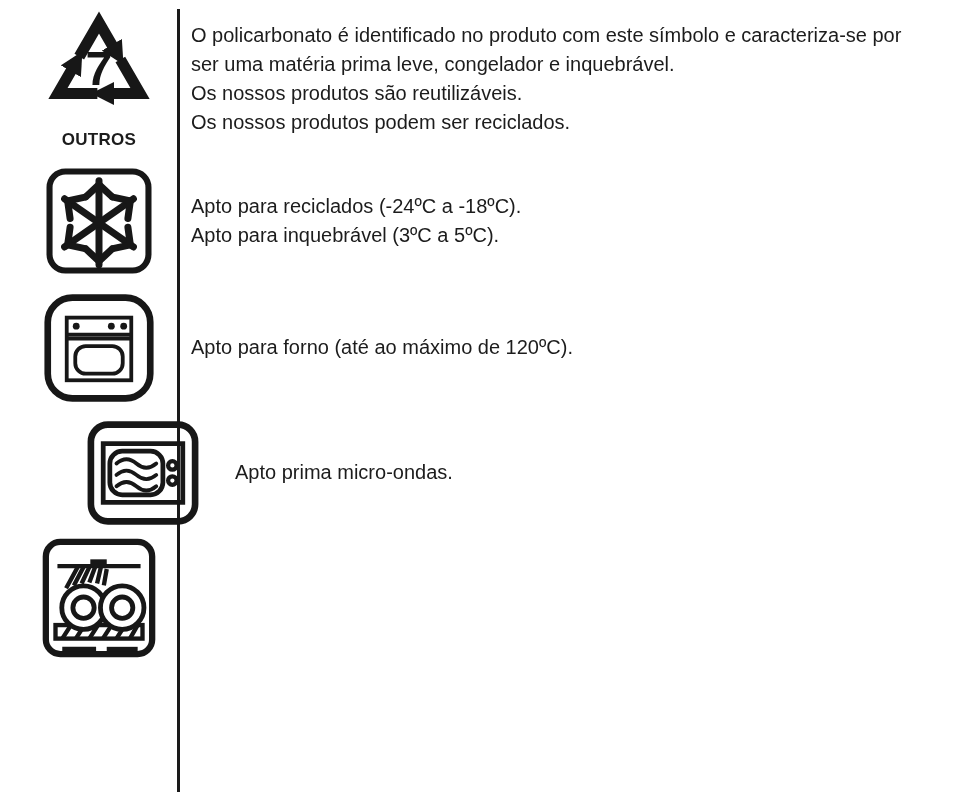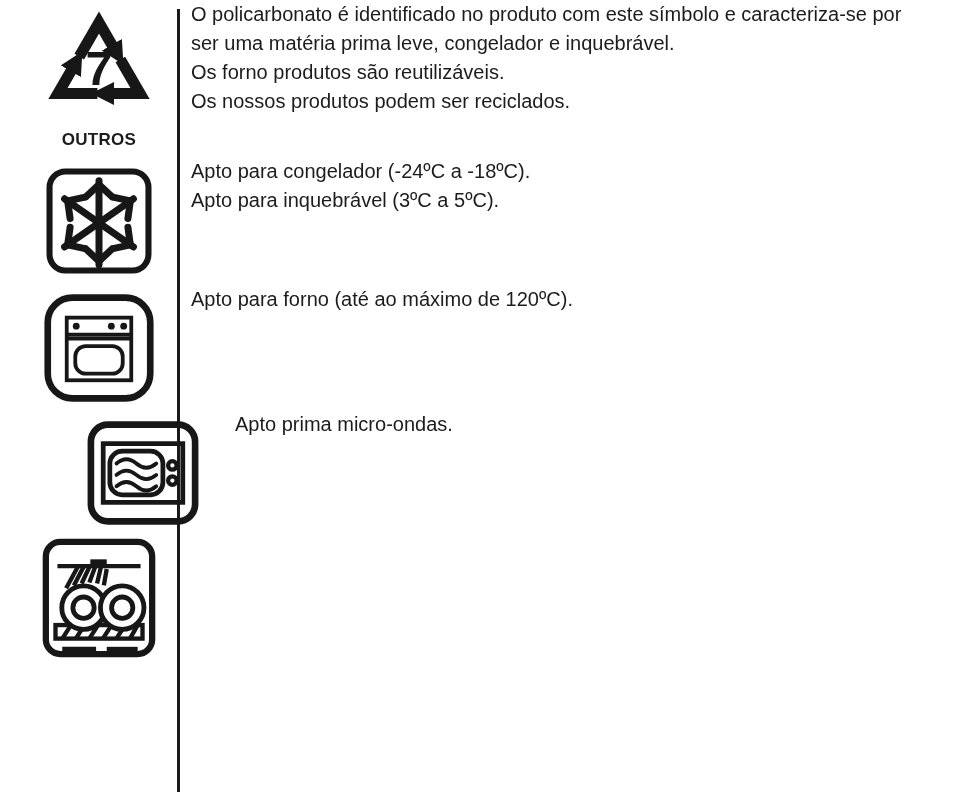--- a/index.html
+++ b/index.html
@@ -14,21 +14,21 @@
   .row:nth-child(2){height:128px;}
   .row:nth-child(3){height:125px;}
   .row:nth-child(4){height:125px;padding-left:44px;}
   .row:nth-child(5){height:125px;}
   .row:nth-child(6){height:140px;}
   .icon-cell{
     flex:0 0 178px;box-sizing:border-box;padding-left:20px;
     display:flex;flex-direction:column;align-items:center;justify-content:center;
   }
   .text-cell{
-    flex:1;display:flex;flex-direction:column;
+    flex:1;display:flex;flex-direction:column;justify-content:center;
     padding-left:13px;box-sizing:border-box;
   }
   .line{font-size:20px;line-height:29px;white-space:nowrap;}
   .caption{font-weight:bold;font-size:17px;letter-spacing:0.3px;margin-top:6px;}
   svg{display:block;}
   .ico{stroke:#171717;fill:none;}
 </style>
 </head>
 <body>
 
@@ -49,21 +49,21 @@
           <use href="#rar" transform="rotate(120 60 64)"></use>
           <use href="#rar" transform="rotate(240 60 64)"></use>
         </g>
         <text x="60" y="80" font-size="50" font-weight="bold" text-anchor="middle" fill="#171717" stroke="none" font-family="'Liberation Sans',sans-serif">7</text>
       </svg>
       <div class="caption">OUTROS</div>
     </div>
     <div class="text-cell">
       <div class="line">O policarbonato é identificado no produto com este símbolo e caracteriza-se por</div>
       <div class="line">ser uma matéria prima leve, congelador e inquebrável.</div>
-      <div class="line">Os forno produtos são reutilizáveis.</div>
+      <div class="line">Os nossos produtos são reutilizáveis.</div>
       <div class="line">Os nossos produtos podem ser reciclados.</div>
     </div>
   </div>
 
 
   <div class="row">
     <div class="icon-cell">
       <svg width="112" height="112" viewBox="0 0 120 120" class="ico">
         <rect x="7" y="7" width="106" height="106" rx="17" stroke-width="6.5"></rect>
         <g transform="translate(60,62)" stroke-width="7.5" stroke-linecap="round">
@@ -71,21 +71,21 @@
             <path d="M 0,-45 V 45"></path>
             <path d="M 0,-41 L -14,-28 M 0,-41 L 14,-28"></path>
             <path d="M 0,41 L -14,28 M 0,41 L 14,28"></path>
           </g>
           <use href="#spoke" transform="rotate(55)"></use>
           <use href="#spoke" transform="rotate(-55)"></use>
         </g>
       </svg>
     </div>
     <div class="text-cell">
-      <div class="line">Apto para congelador (-24ºC a -18ºC).</div>
+      <div class="line">Apto para reciclados (-24ºC a -18ºC).</div>
       <div class="line">Apto para inquebrável (3ºC a 5ºC).</div>
     </div>
   </div>
 
   <div class="row">
     <div class="icon-cell">
       <svg width="114" height="112" viewBox="0 0 120 118" class="ico">
         <rect x="6" y="6" width="108" height="106" rx="26" stroke-width="7"></rect>
         <g stroke-width="4">
           <rect x="26" y="27" width="68" height="66"></rect>

